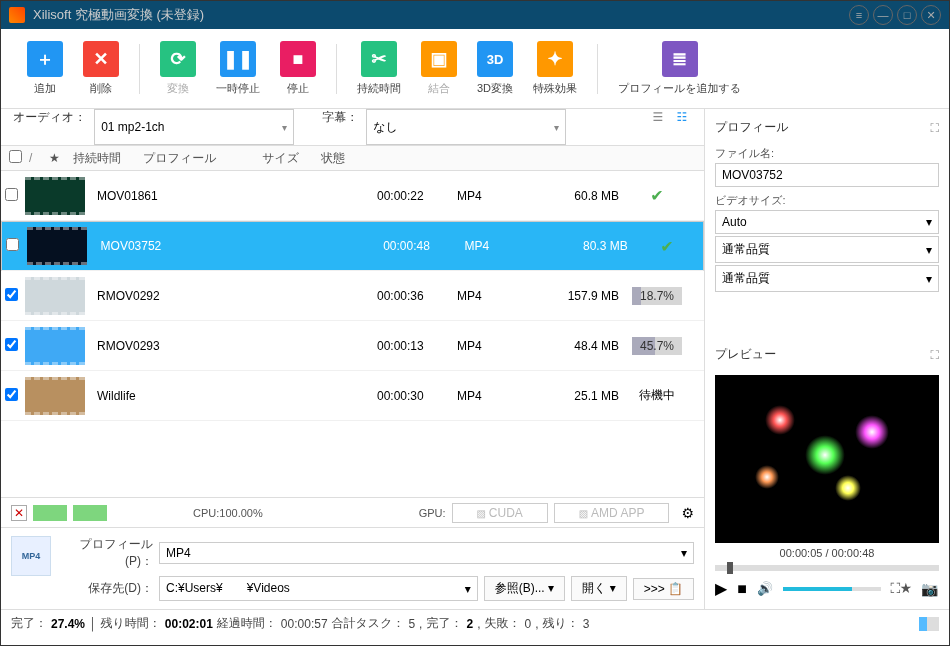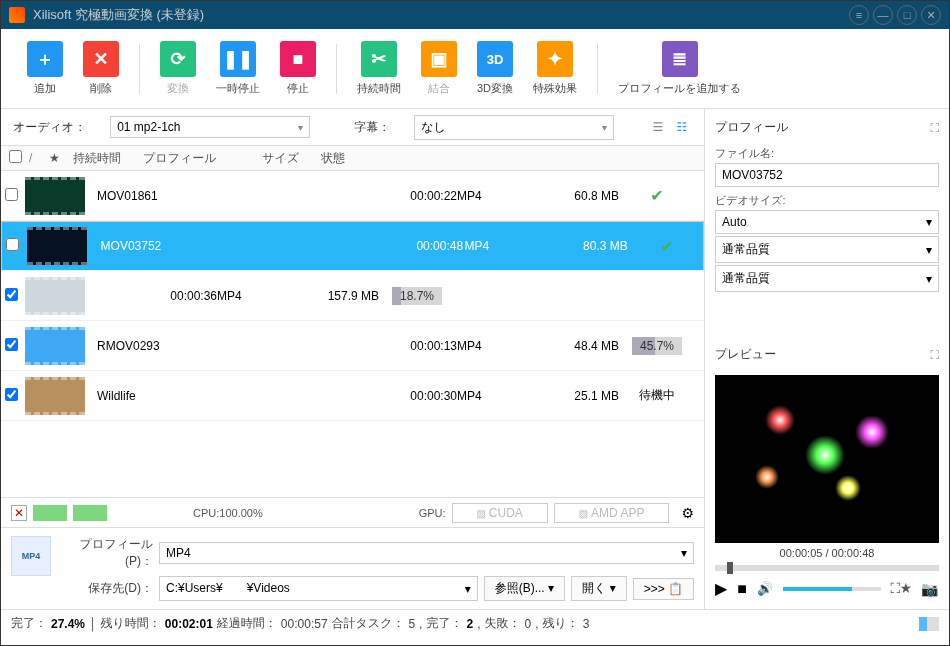--- a/index.html
+++ b/index.html
@@ -9,36 +9,36 @@
 .titlebar .title{flex:1;font-size:13px}
 .titlebar .winbtn{width:20px;height:20px;border:1px solid #666;border-radius:50%;margin-left:4px;display:flex;align-items:center;justify-content:center;color:#aaa;cursor:pointer;font-size:11px}
 .toolbar{height:80px;display:flex;align-items:center;padding:8px 20px;gap:8px;border-bottom:1px solid #ddd}
 .tbtn{display:flex;flex-direction:column;align-items:center;gap:4px;cursor:pointer;padding:0 6px}
 .tbtn .ico{width:36px;height:36px;border-radius:3px;display:flex;align-items:center;justify-content:center;color:#fff;font-size:18px;font-weight:bold}
 .tbtn .lbl{font-size:11px;color:#444}
 .sep{width:1px;height:50px;background:#ddd;margin:0 6px}
 .main{display:flex;height:500px}
 .left{flex:1;display:flex;flex-direction:column;border-right:1px solid #ddd}
 .right{width:244px;display:flex;flex-direction:column;padding:6px 10px}
-.filterbar{height:36px;display:flex;align-items:center;padding:0 12px;gap:24px}
+.filterbar{height:36px;display:flex;padding:0 12px;gap:8px}
 .filterbar label{color:#333}
 .sel{border:1px solid #ccc;padding:3px 6px;background:#fff;flex:0 0 auto;display:flex;align-items:center;justify-content:space-between}
 .sel.w200{width:200px}
 .sel .arr{color:#888;font-size:10px}
 .viewtog{margin-left:auto;display:flex;gap:4px}
 .viewtog span{width:20px;height:16px;display:flex;align-items:center;justify-content:center;color:#888;cursor:pointer}
 .viewtog span.active{color:#2196f3}
 .thead{height:26px;display:flex;align-items:center;border-top:1px solid #ddd;border-bottom:1px solid #ddd;background:#fafafa;font-size:11px;color:#555;padding-left:4px}
 .thead .c{padding:0 4px}
 .row{height:50px;display:flex;align-items:center;padding-left:4px;border-bottom:1px solid #f0f0f0}
 .row.sel{background:#29b6f6;color:#fff}
 .row .chk{width:20px}
 .row .thumb{width:60px;height:38px;background:#234;margin-right:8px;position:relative}
 .row .name{width:240px;padding-left:4px}
-.row .dur{width:80px;text-align:right}
+.row .dur{width:80px;text-align:left}
 .row .prof{width:90px}
 .row .size{width:80px;text-align:right;padding-right:8px}
 .row .stat{width:60px;display:flex;align-items:center;justify-content:center}
 .check{color:#4caf50;font-size:16px}
 .pbar{width:50px;height:18px;background:#d6d6d6;position:relative;font-size:10px;display:flex;align-items:center;justify-content:center}
 .pbar .fill{position:absolute;left:0;top:0;bottom:0;background:#aab}
 .pbar .txt{position:relative;color:#333}
 .filmstrip{position:absolute;inset:0;border-top:3px dashed rgba(255,255,255,.4);border-bottom:3px dashed rgba(255,255,255,.4)}
 .gpubar{height:30px;display:flex;align-items:center;padding:0 10px;gap:6px;border-top:1px solid #ddd}
 .gpubar .sq{width:16px;height:16px;border:1px solid #aaa;color:#c00;display:flex;align-items:center;justify-content:center}
@@ -184,20 +184,21 @@
           <div class="size">80.3 MB</div>
           <div class="stat">
             <span class="check">✔</span>
           </div>
         </div>
         <div class="row">
           <div class="chk"><input type="checkbox" checked="" style=""></div>
           <div class="thumb" style="background:#cfd8dc">
             <div class="filmstrip"></div>
           </div>
+          <div class="name">RMOV0292</div>
           <div style="width:44px"></div>
           <div class="dur">00:00:36</div>
           <div class="prof">MP4</div>
           <div class="size">157.9 MB</div>
           <div class="stat">
             <div class="pbar">
               <div class="fill" style="width:18.7%"></div>
               <span class="txt">18.7%</span>
             </div>
           </div>

